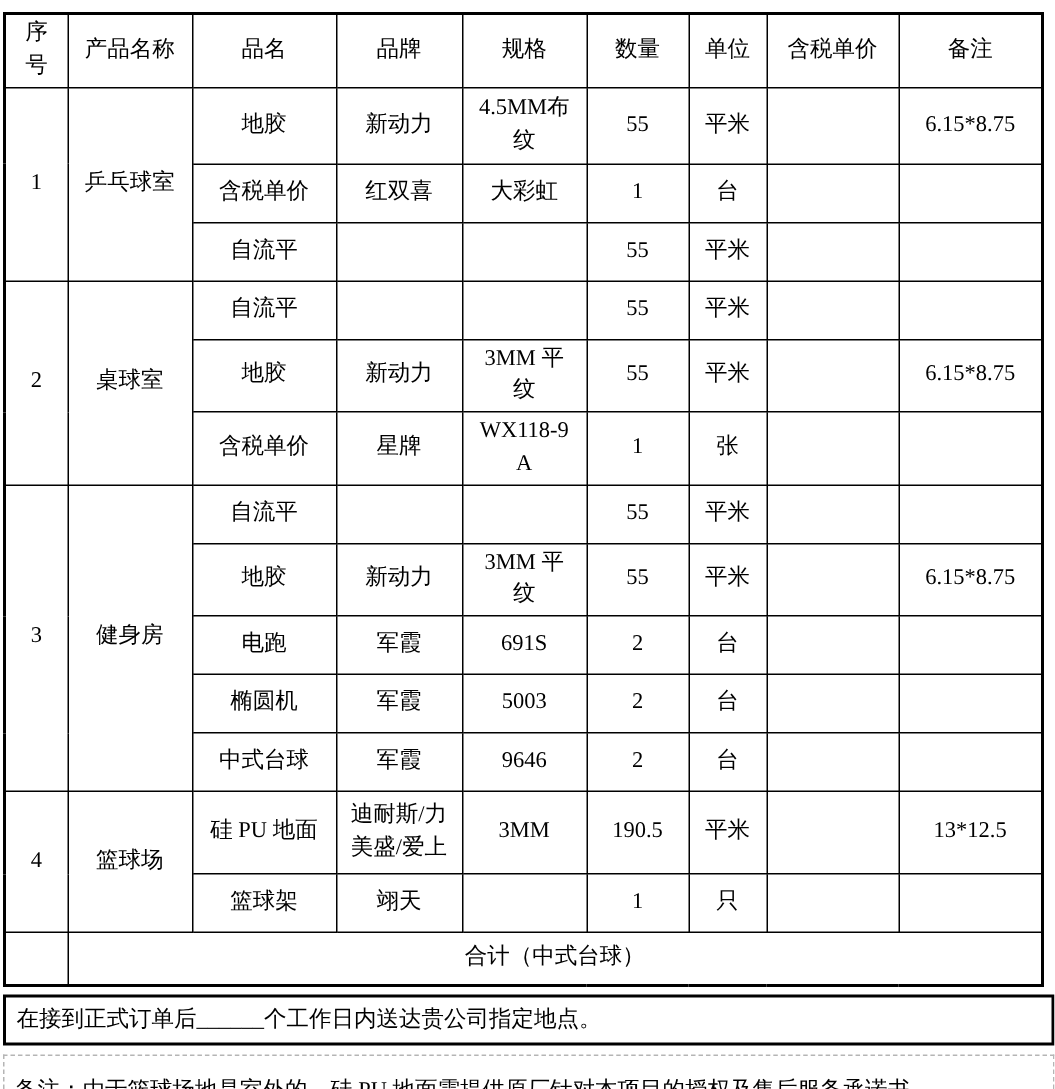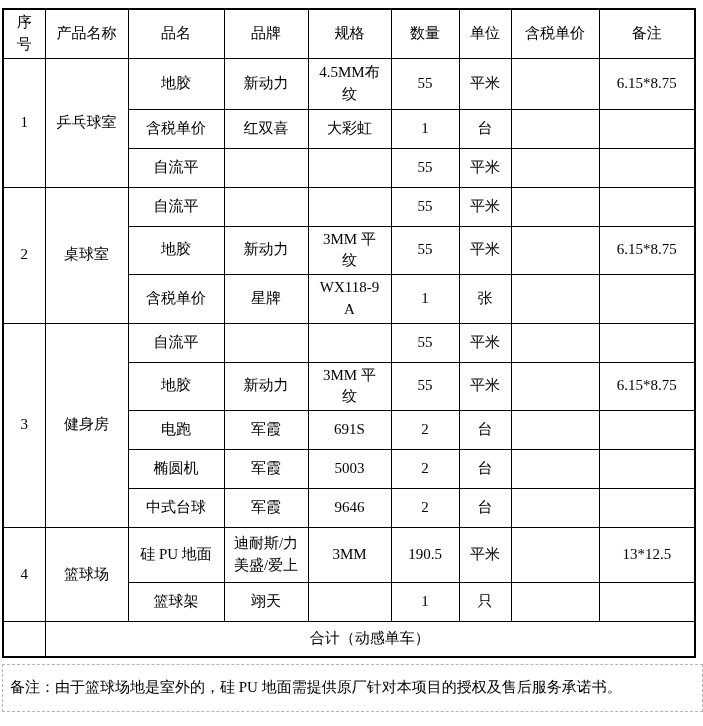--- a/index.html
+++ b/index.html
@@ -206,21 +206,22 @@
       <td>翊天</td>
       <td></td>
       <td>1</td>
       <td>只</td>
       <td></td>
       <td></td>
     </tr>
 
     <tr class="h-total">
       <td></td>
-      <td colspan="8" class="left">合计（动感单车）</td>
+      <td colspan="8" class="left">合计（中式台球）</td>
     </tr>
   </tbody>
     </table>
 
+  <div class="delivery-box">在接到正式订单后______个工作日内送达贵公司指定地点。</div>
 
   <div class="remark-box">备注：由于篮球场地是室外的，硅 PU 地面需提供原厂针对本项目的授权及售后服务承诺书。</div>
 
 </div>
 
 </body></html>

